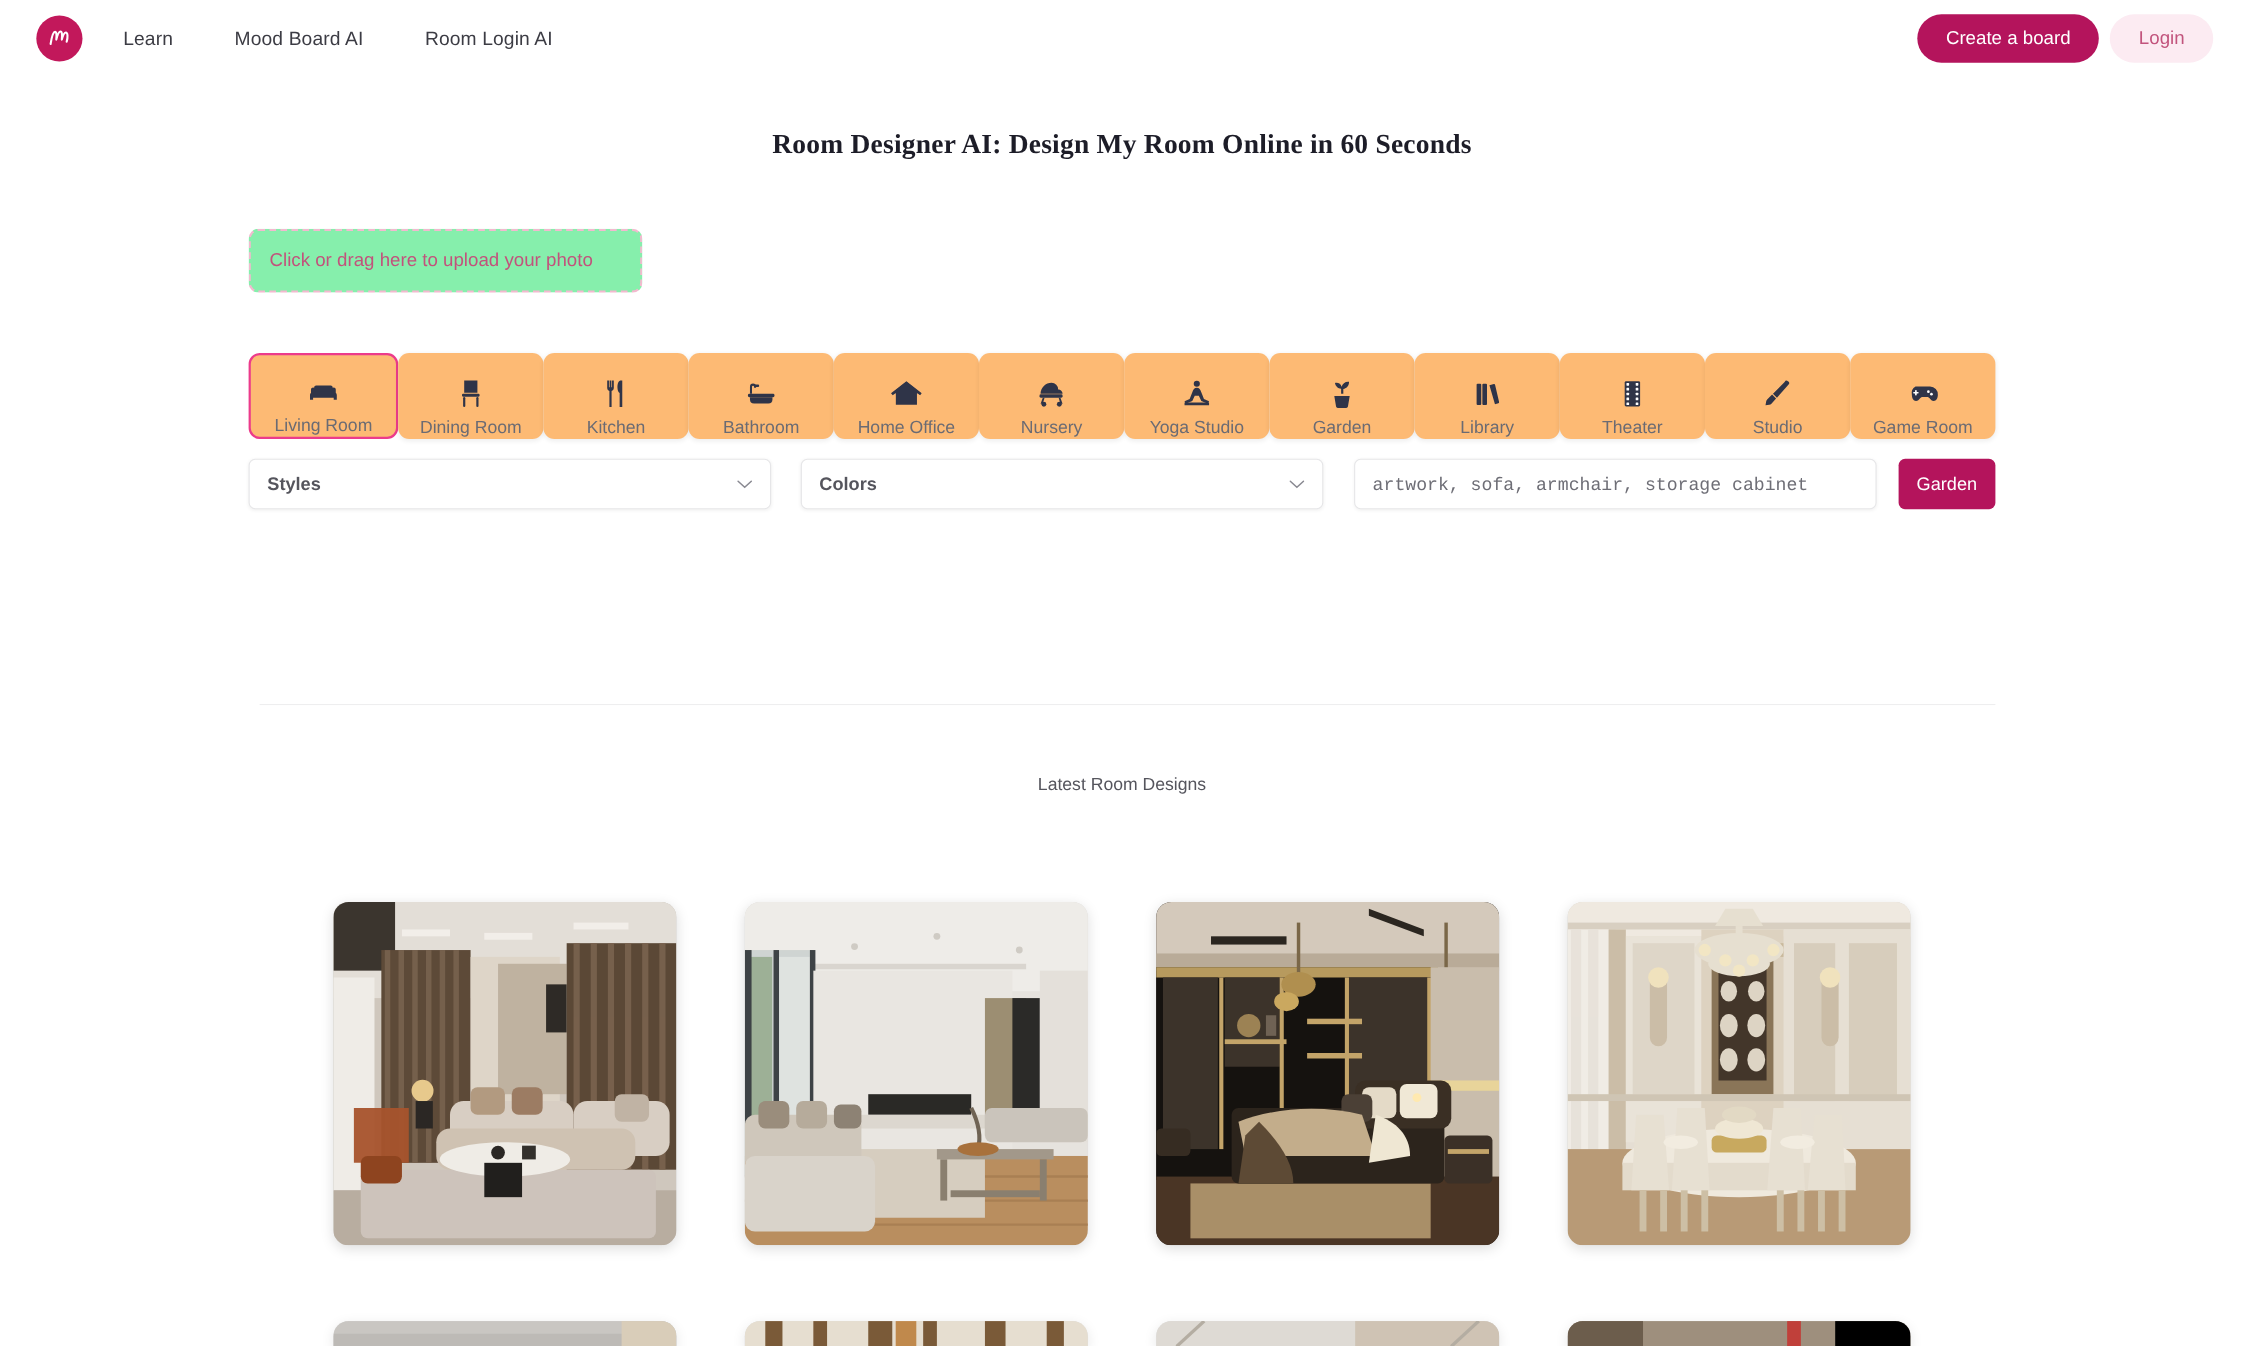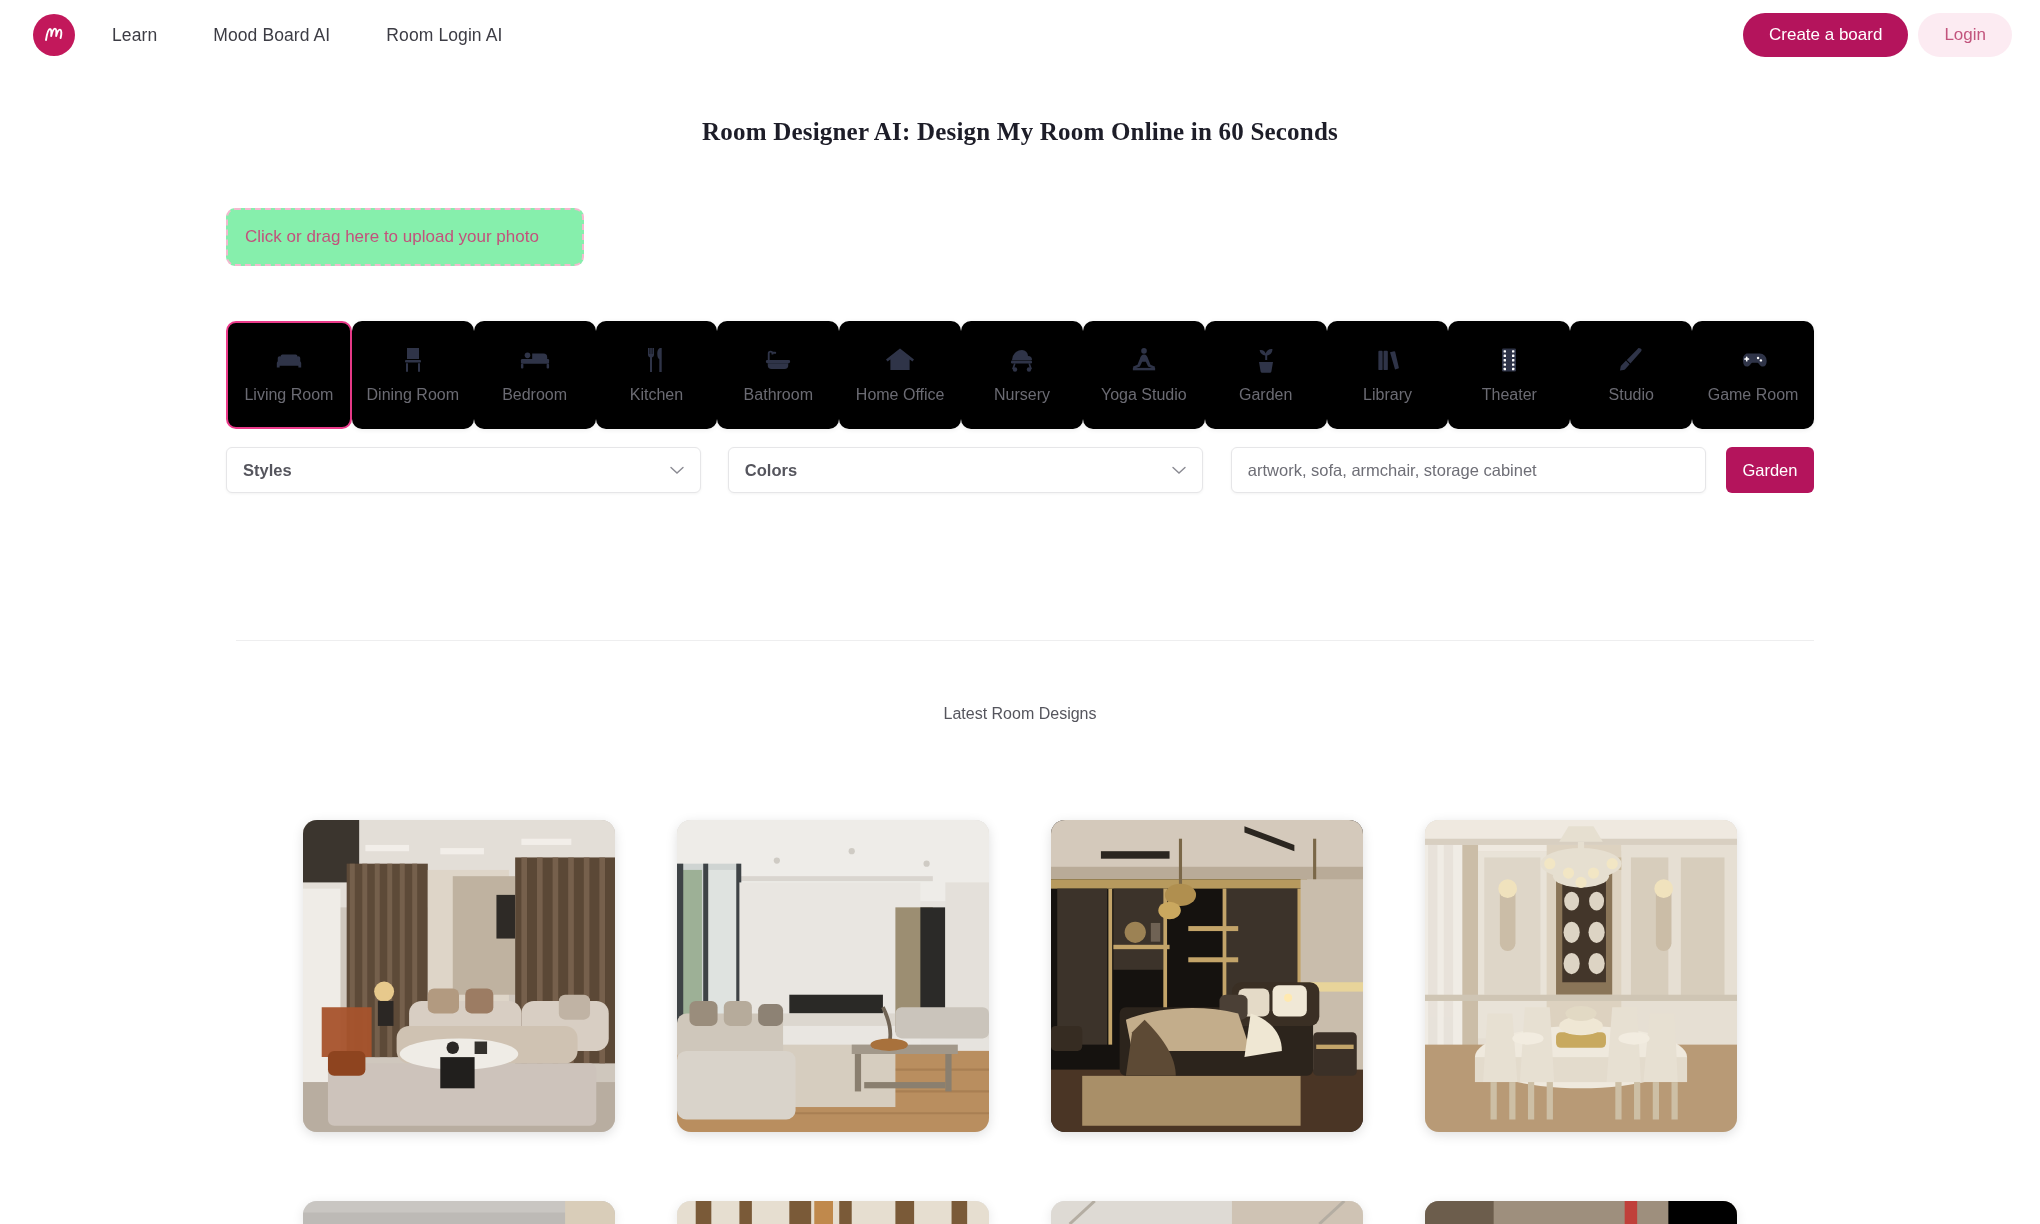--- a/index.html
+++ b/index.html
@@ -60,22 +60,22 @@
     display: flex; align-items: center; padding-left: 17px;
     color: #c2527c; font-size: 17px; cursor: pointer;
     margin-top: 8px;
   }
 
   .room-tabs {
     margin-top: 55px;
     display: flex; width: 1588px;
   }
   .room-tab {
-    flex: 1 1 0; height: 108px;
-    background: #000000; border-radius: 10px;
+    flex: 1 1 0; height: 78px;
+    background: #fdba74; border-radius: 10px;
     box-shadow: 0 1px 5px rgba(0,0,0,0.075);
     display: flex; flex-direction: column; align-items: center;
     padding-top: 22px; cursor: pointer; position: relative;
   }
   .room-tab .icon { height: 34px; display: flex; align-items: center; justify-content: center; }
   .room-tab .icon svg { display: block; fill: #2f3448; }
   .room-tab .tab-label {
     margin-top: 9px; font-size: 16px; color: #6b6b73; white-space: nowrap;
   }
   .room-tab.selected {
@@ -101,21 +101,21 @@
   .keywords-box {
     width: 494px; height: 46px; background: #ffffff;
     border: 1px solid #e6e6e8; border-radius: 6px;
     box-shadow: 0 1px 3px rgba(0,0,0,0.05);
     display: flex; align-items: center; padding: 0 16px;
     font-size: 16.5px; color: #6e6e76;
     margin-left: 28px;
   }
   .keywords-box input {
     border: none; outline: none; width: 100%; height: 100%;
-    font-size: 16.5px; color: #6e6e76; font-family: Liberation Sans, sans-serif; background: transparent;
+    font-size: 16.5px; color: #6e6e76; font-family: Liberation Mono, monospace; background: transparent;
   }
   .keywords-box input::placeholder { color: #6e6e76; }
   .btn-submit {
     margin-left: 20px;
     width: 92px; height: 46px;
     background: #b4145c; color: #fff; border: none; border-radius: 6px;
     font-size: 16.5px; font-family: inherit; cursor: pointer;
   }
 
   
@@ -193,32 +193,20 @@
       <div class="room-tab">
         <span class="icon">
           <svg width="24" height="26" viewBox="0 0 24 26">
             <path d="M6 1h12v11H6z"></path>
             <rect x="4" y="13" width="16" height="2.6" rx="1"></rect>
             <rect x="5" y="16" width="2" height="9" rx="1"></rect>
             <rect x="17" y="16" width="2" height="9" rx="1"></rect>
           </svg>
         </span>
         <span class="tab-label">Dining Room</span>
-      </div>
-      <div class="room-tab">
-        <span class="icon">
-          <svg width="30" height="20" viewBox="0 0 32 20">
-            <circle cx="8" cy="5" r="3"></circle>
-            <path d="M13 3h12a4 4 0 0 1 4 4v2H13z"></path>
-            <rect x="1" y="9" width="30" height="5" rx="1.2"></rect>
-            <rect x="1" y="14" width="2.6" height="5" rx="1"></rect>
-            <rect x="28.4" y="14" width="2.6" height="5" rx="1"></rect>
-          </svg>
-        </span>
-        <span class="tab-label">Bedroom</span>
       </div>
       <div class="room-tab">
         <span class="icon">
           <svg width="20" height="26" viewBox="0 0 20 26">
             <path d="M2 1v7a2.5 2.5 0 0 0 2 2.4V25h2V10.4A2.5 2.5 0 0 0 8 8V1H6.4v6H5.8V1H4.2v6h-.6V1z"></path>
             <path d="M14.5 1c-2 0-3.2 2.4-3.2 6 0 2.8.8 4.6 2 5.2V25h2.4V1z"></path>
           </svg>
         </span>
         <span class="tab-label">Kitchen</span>
       </div>

